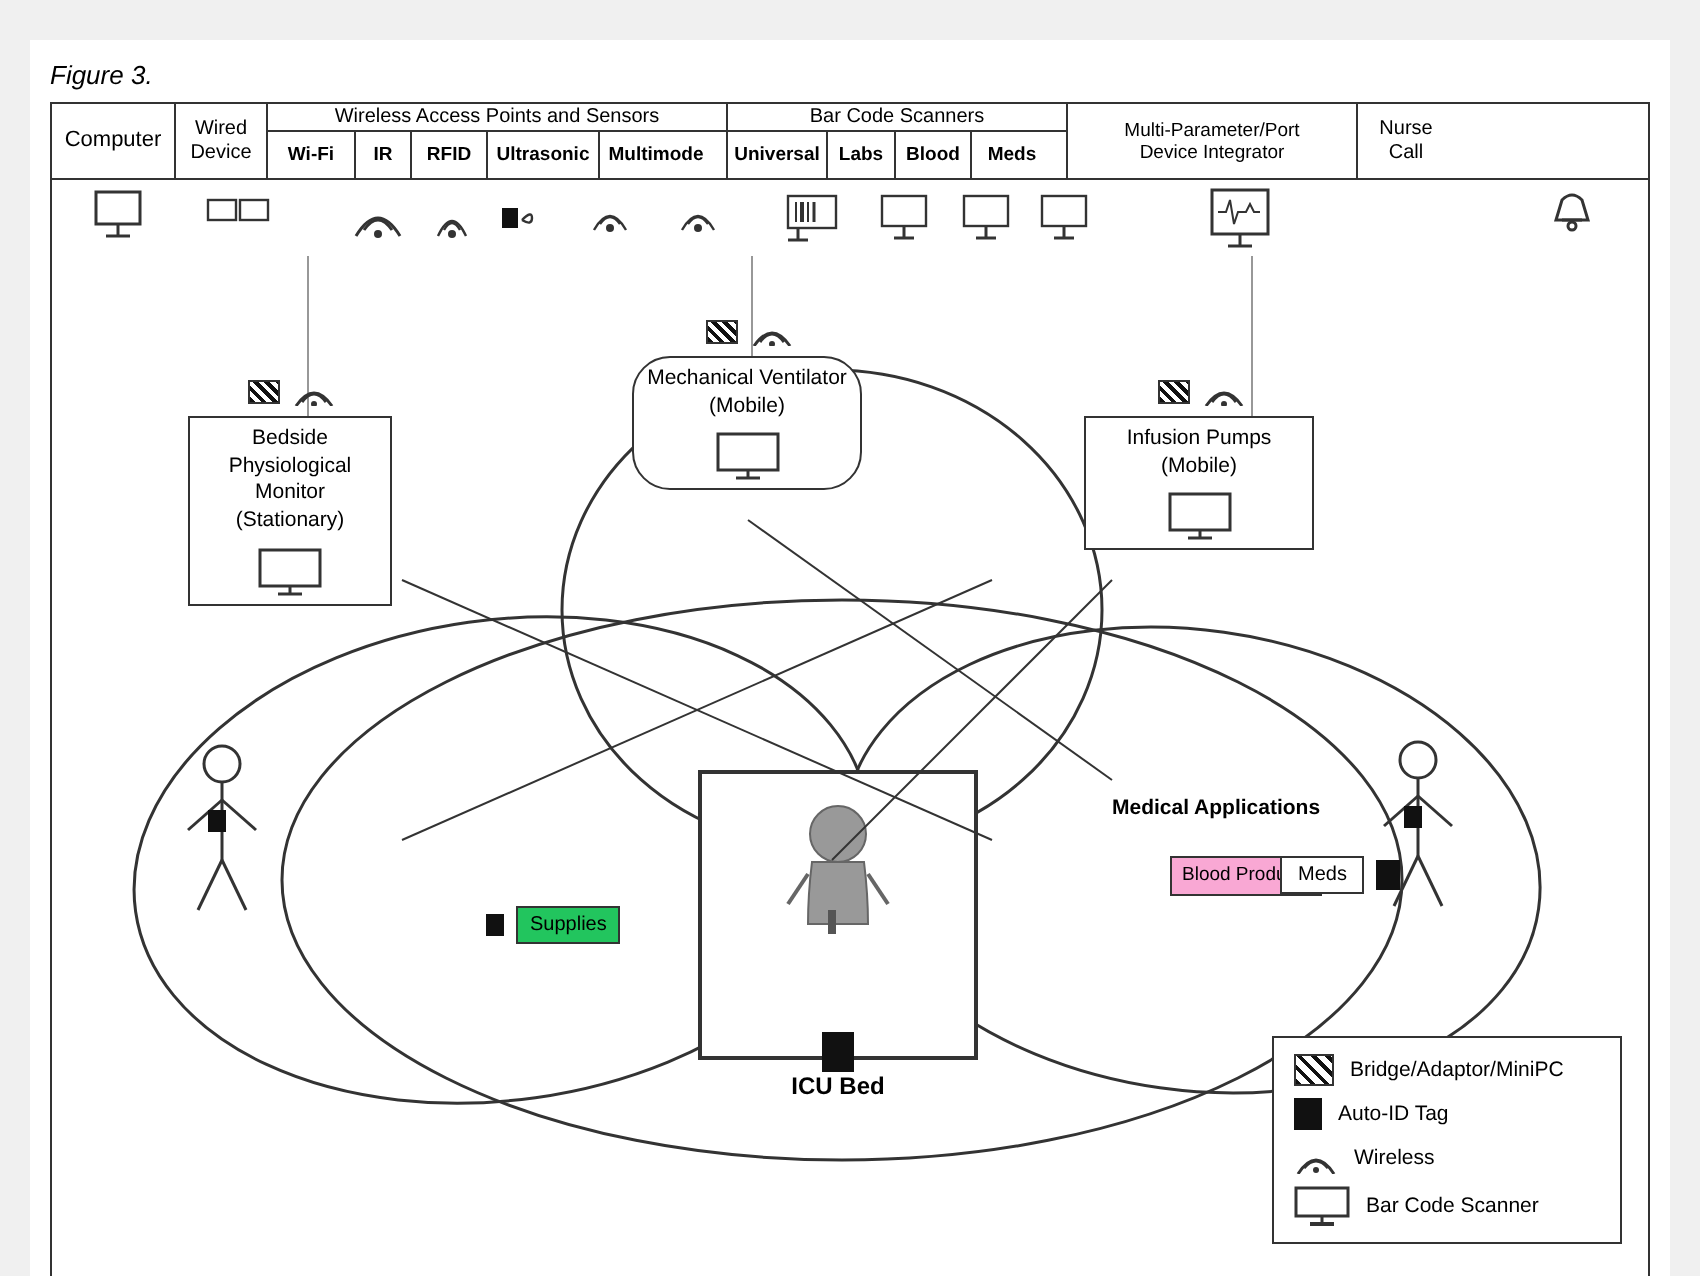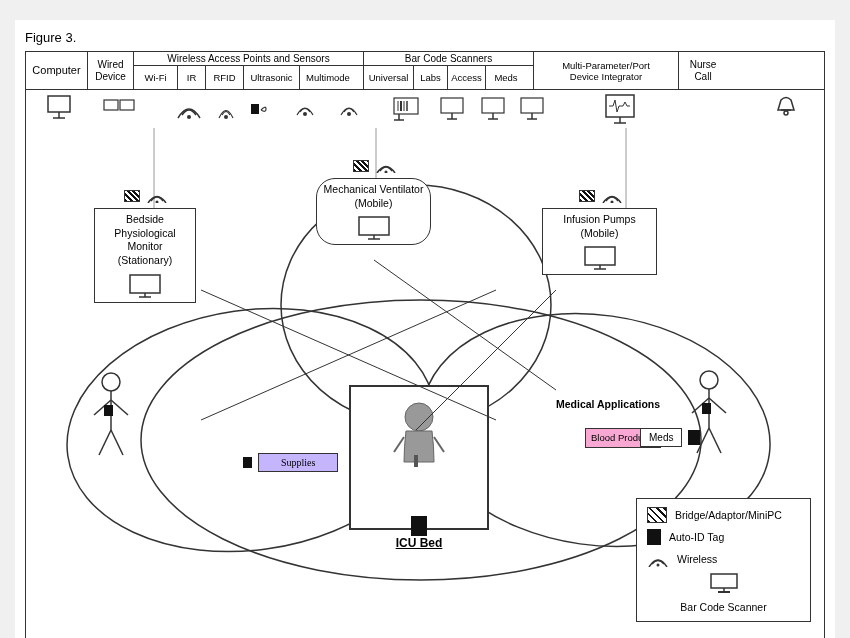--- a/index.html
+++ b/index.html
@@ -13,20 +13,21 @@
       padding: 20px;
     }
     .page-container {
       background: white;
       width: 820px;
       padding: 10px;
     }
     .figure-label {
       font-size: 13px;
       margin-bottom: 6px;
+      font-style: italic;
     }
     .diagram-outer {
       border: 1.5px solid #333;
       position: relative;
       width: 800px;
       height: 590px;
       background: white;
       overflow: hidden;
     }
 
@@ -58,20 +59,21 @@
       font-size: 10px;
       padding: 1px 3px;
     }
     .header-group-items {
       display: flex;
       flex: 1;
     }
     .header-group-items .header-cell {
       font-size: 9.5px;
       padding: 1px 3px;
+      font-weight: bold;
     }
 
     
     .diagram-content {
       position: relative;
       width: 800px;
       height: 552px;
     }
 
     
@@ -95,21 +97,21 @@
       width: 175px;
       padding: 8px 10px;
       font-size: 10.5px;
     }
     .legend-item {
       display: flex;
       align-items: center;
       margin-bottom: 6px;
       gap: 8px;
     }
-    .legend-item:last-child { margin-bottom: 0; flex-direction: column; }
+    .legend-item:last-child { margin-bottom: 0; }
 
     
     .auto-id-tag {
       width: 14px;
       height: 16px;
       background: #111;
       flex-shrink: 0;
     }
     .bridge-icon {
       width: 20px;
@@ -168,21 +170,21 @@
           <div class="header-cell" style="width:56px;">Ultrasonic</div>
           <div class="header-cell" style="width:56px;border-right:none;">Multimode</div>
         </div>
       </div>
 
       <div class="header-group" style="width:170px;">
         <div class="header-group-title">Bar Code Scanners</div>
         <div class="header-group-items">
           <div class="header-cell" style="width:50px;">Universal</div>
           <div class="header-cell" style="width:34px;">Labs</div>
-          <div class="header-cell" style="width:38px;">Access</div>
+          <div class="header-cell" style="width:38px;">Blood</div>
           <div class="header-cell" style="width:40px;border-right:none;">Meds</div>
         </div>
       </div>
 
       <div class="header-group" style="width:145px;">
         <div class="header-group-title" style="font-size:9.5px;border-bottom:none;display:flex;align-items:center;justify-content:center;height:100%;">Multi-Parameter/Port<br>Device Integrator</div>
       </div>
 
       <div class="header-cell" style="width:48px;font-size:10px;">
         <span>Nurse Call</span>
@@ -338,42 +340,42 @@
           <line x1="27" y1="60" x2="39" y2="85" stroke="#333" stroke-width="1.5"></line>
 
           <rect x="20" y="35" width="9" height="11" fill="#111"></rect>
         </svg>
       </div>
 
 
       <div style="position:absolute;top:363px;left:215px;">
         <div style="display:flex;align-items:center;gap:4px;">
           <div class="small-tag"></div>
-          <div style="border:1.5px solid #333;padding:3px 22px;font-size:10px;background:#c4b5fd;font-family:Liberation Serif, serif;">
+          <div style="border:1.5px solid #333;padding:3px 6px;font-size:10px;background:#22c55e;">
             <span>Supplies</span>
           </div>
         </div>
       </div>
 
       <div style="position:absolute;top:295px;left:323px;width:140px;height:145px;border:2px solid #333;background:white;">
 
         <div style="display:flex;justify-content:center;padding-top:10px;">
           <svg width="70" height="80" viewBox="0 0 70 80">
 
             <circle cx="35" cy="20" r="14" fill="#999" stroke="#666" stroke-width="1"></circle>
 
             <path d="M22,34 Q20,50 20,65 L50,65 Q50,50 48,34 Z" fill="#999" stroke="#666" stroke-width="1"></path>
 
             <line x1="20" y1="40" x2="10" y2="55" stroke="#666" stroke-width="2"></line>
             <line x1="50" y1="40" x2="60" y2="55" stroke="#666" stroke-width="2"></line>
 
             <rect x="30" y="58" width="4" height="12" fill="#555"></rect>
           </svg>
         </div>
-        <div style="position:absolute;bottom:-22px;left:50%;transform:translateX(-50%);font-size:12px;font-weight:bold;white-space:nowrap;background:white;padding:0 4px;text-decoration:underline;">ICU Bed</div>
+        <div style="position:absolute;bottom:-22px;left:50%;transform:translateX(-50%);font-size:12px;font-weight:bold;white-space:nowrap;background:white;padding:0 4px;">ICU Bed</div>
 
         <div style="position:absolute;bottom:-8px;left:50%;transform:translateX(-50%);">
           <div class="small-tag" style="width:16px;height:20px;"></div>
         </div>
       </div>
 
       <div style="position:absolute;top:278px;left:656px;">
         <svg width="55" height="100" viewBox="0 0 55 100">
           <circle cx="27" cy="12" r="9" fill="none" stroke="#333" stroke-width="1.5"></circle>
           <line x1="27" y1="21" x2="27" y2="60" stroke="#333" stroke-width="1.5"></line>

